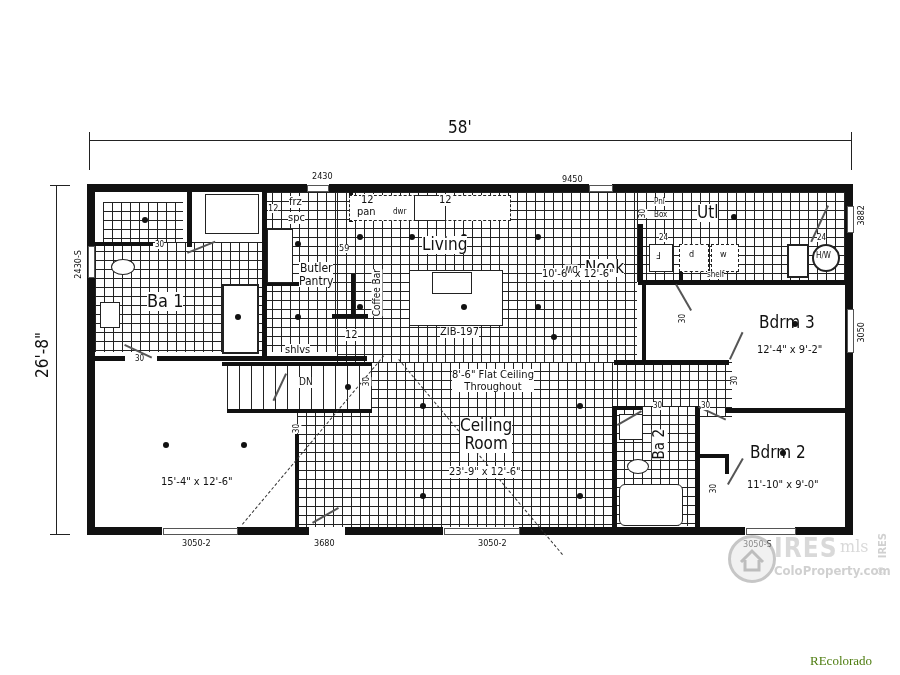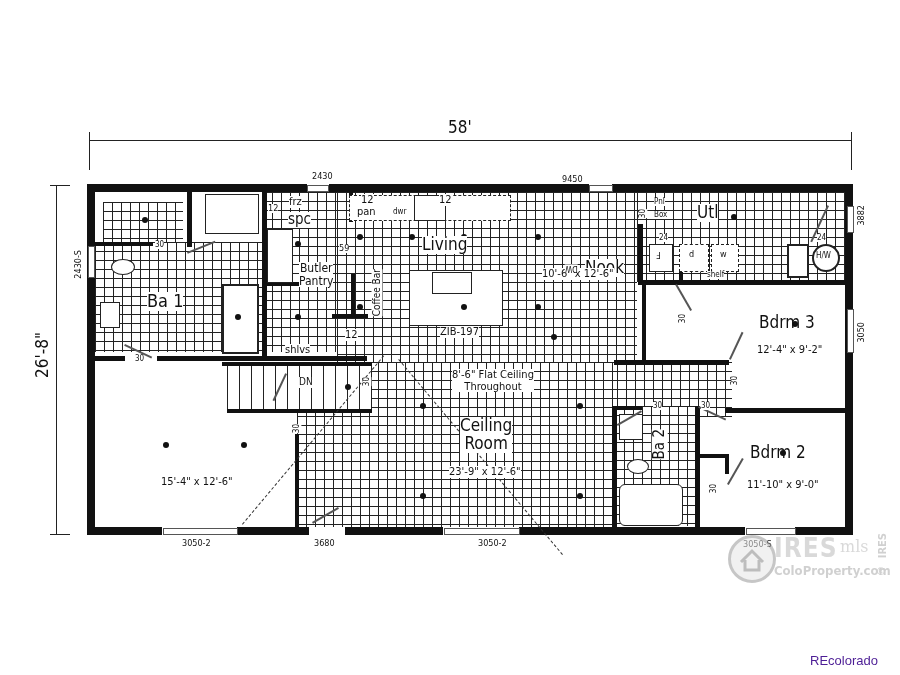--- a/index.html
+++ b/index.html
@@ -165,21 +165,21 @@
     <div>Ceiling</div>
     <div>Room</div>
   </div>
   <div class="lbl room-dim" style="left:362px;top:282px;">23'-9" x 12'-6"</div>
   <div class="lbl room-name vert" style="left:565px;top:245px;font-size:15px;">Ba 2</div>
   <div class="lbl room-name" style="left:663px;top:260px;background:transparent;">Bdrm 2</div>
   <div class="lbl room-dim" style="left:660px;top:295px;background:transparent;">11'-10" x 9'-0"</div>
 
   <div class="lbl small" style="left:181px;top:20px;">12</div>
   <div class="lbl small" style="left:202px;top:12px;font-size:11px;">frz</div>
-  <div class="lbl small" style="left:201px;top:28px;font-size:15px;">spc</div>
+  <div class="lbl small" style="left:201px;top:28px;font-size:11px;">spc</div>
   <div class="lbl small" style="left:274px;top:10px;font-size:11px;">12</div>
   <div class="lbl small" style="left:270px;top:22px;font-size:11px;">pan</div>
   <div class="lbl tiny" style="left:306px;top:24px;">dwr</div>
   <div class="lbl small" style="left:352px;top:10px;font-size:11px;">12</div>
   <div class="lbl tiny" style="left:478px;top:80px;transform:rotate(180deg);">DW</div>
   <div class="lbl small" style="left:252px;top:60px;">59</div>
   <div class="lbl small vert" style="left:285px;top:85px;font-size:10px;">Coffee Bar</div>
   <div class="lbl small" style="left:258px;top:145px;font-size:11px;">12</div>
   <div class="lbl small" style="left:198px;top:160px;font-size:11px;">shlvs</div>
   <div class="lbl small" style="left:212px;top:193px;font-size:10px;">DN</div>
@@ -220,13 +220,13 @@
         <path d="M10 24 L21 13 L32 24 M14 22 V32 H28 V22" fill="none" stroke="#888" stroke-width="3"></path>
       </svg>
   </div>
   <div class="abs" style="left:46px;top:0;font-size:26px;font-weight:bold;color:#bbb;letter-spacing:1px;">IRES</div>
   <div class="abs" style="left:112px;top:4px;font-size:16px;font-family:'DejaVu Serif',serif;color:#bbb;">mls</div>
   <div class="abs" style="left:46px;top:30px;font-size:13px;font-weight:bold;color:#aaa;">ColoProperty.com</div>
   <div class="abs vert" style="left:148px;top:0;font-size:11px;font-weight:bold;color:#aaa;">IRES</div>
   <div class="abs" style="left:148px;top:32px;font-size:11px;color:#aaa;">©</div>
 </div>
 
-<div class="abs" style="left:810px;top:653px;font-family:Liberation Sans, sans-serif;font-size:13px;color:#4c1d95;">REcolorado</div>
+<div class="abs" style="left:810px;top:653px;font-family:Liberation Serif, serif;font-size:13px;color:#4d7c0f;">REcolorado</div>
 
 </body></html>

